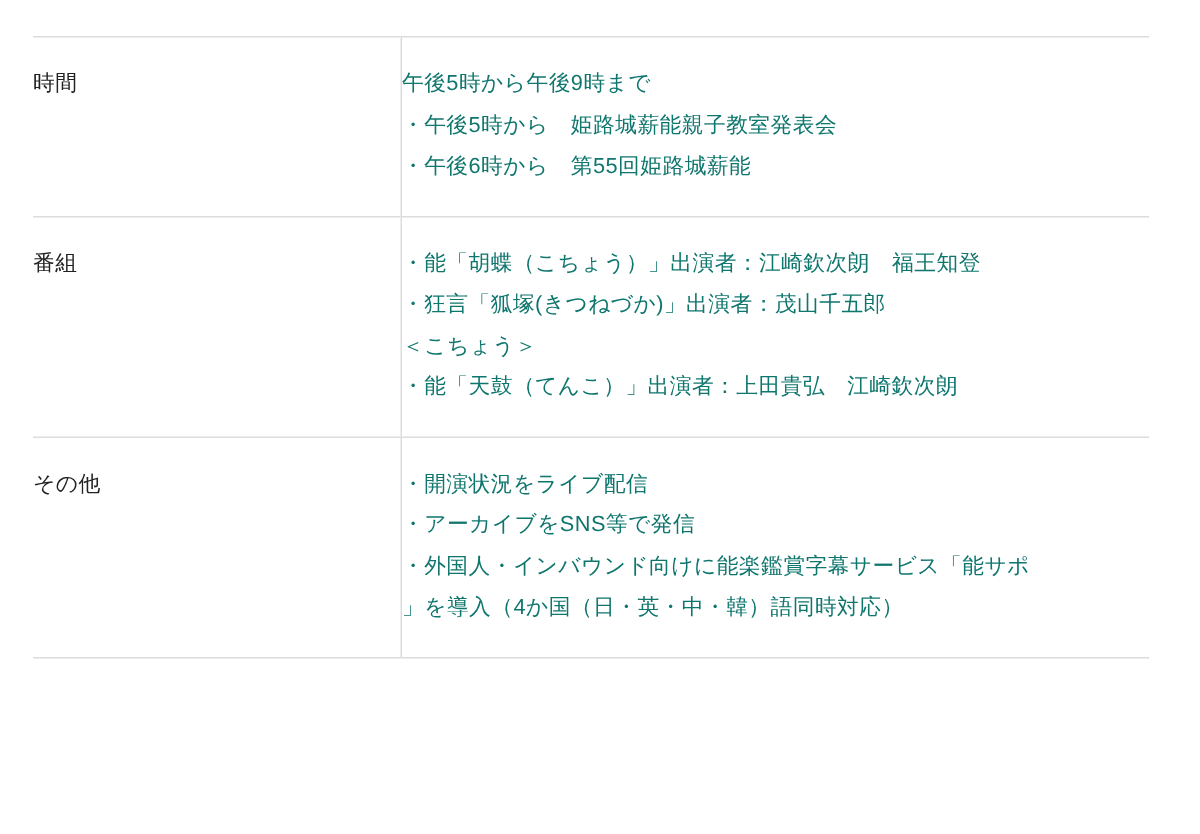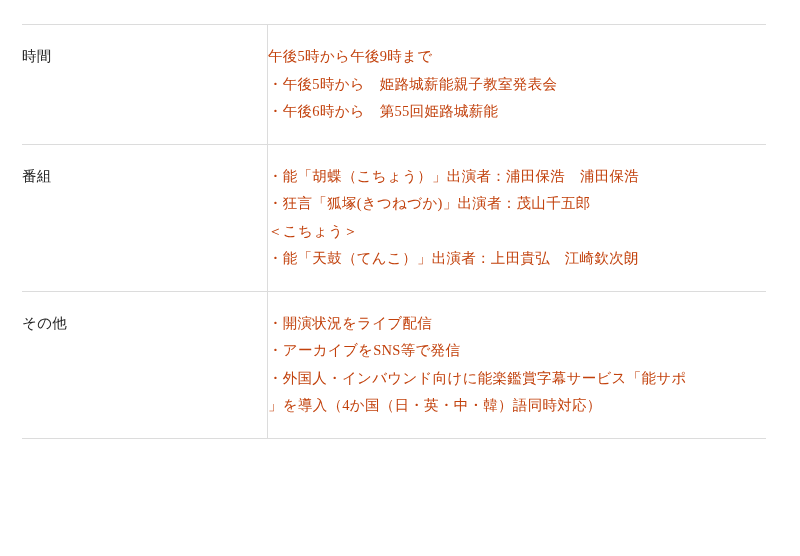--- a/index.html
+++ b/index.html
@@ -21,38 +21,37 @@
     width: 744px;
   }
   table.info-table {
     border-collapse: collapse;
     width: 100%;
     table-layout: fixed;
   }
   table.info-table tr {
     border-top: 1px solid #dcdcdc;
     border-bottom: 1px solid #dcdcdc;
-    font-family: Liberation Serif, serif;
   }
   table.info-table td {
     vertical-align: top;
     padding: 18px 0 18px 0;
     font-size: 14.5px;
     line-height: 1.9;
     letter-spacing: 0.02em;
   }
   td.label-cell {
     width: 245px;
     padding-left: 14px;
     border-right: 1px solid #dcdcdc;
     color: #222222;
   }
   td.value-cell {
     padding-left: 18px;
-    color: #c2410c;
+    color: #0f766e;
   }
   .line {
     white-space: pre-wrap;
     display: block;
   }
 </style>
 </head>
 <body>
 
 <div class="sheet">
@@ -70,21 +69,21 @@
         </td>
       </tr>
 
 
 
       <tr>
         <td class="label-cell">
           <span class="line">番組</span>
         </td>
         <td class="value-cell">
-          <span class="line">・能「胡蝶（こちょう）」出演者：浦田保浩　浦田保浩</span>
+          <span class="line">・能「胡蝶（こちょう）」出演者：江崎欽次朗　福王知登</span>
           <span class="line">・狂言「狐塚(きつねづか)」出演者：茂山千五郎</span>
           <span class="line">＜こちょう＞</span>
           <span class="line">・能「天鼓（てんこ）」出演者：上田貴弘　江崎欽次朗</span>
         </td>
       </tr>
 
       <tr>
         <td class="label-cell">
           <span class="line">その他</span>
         </td>

